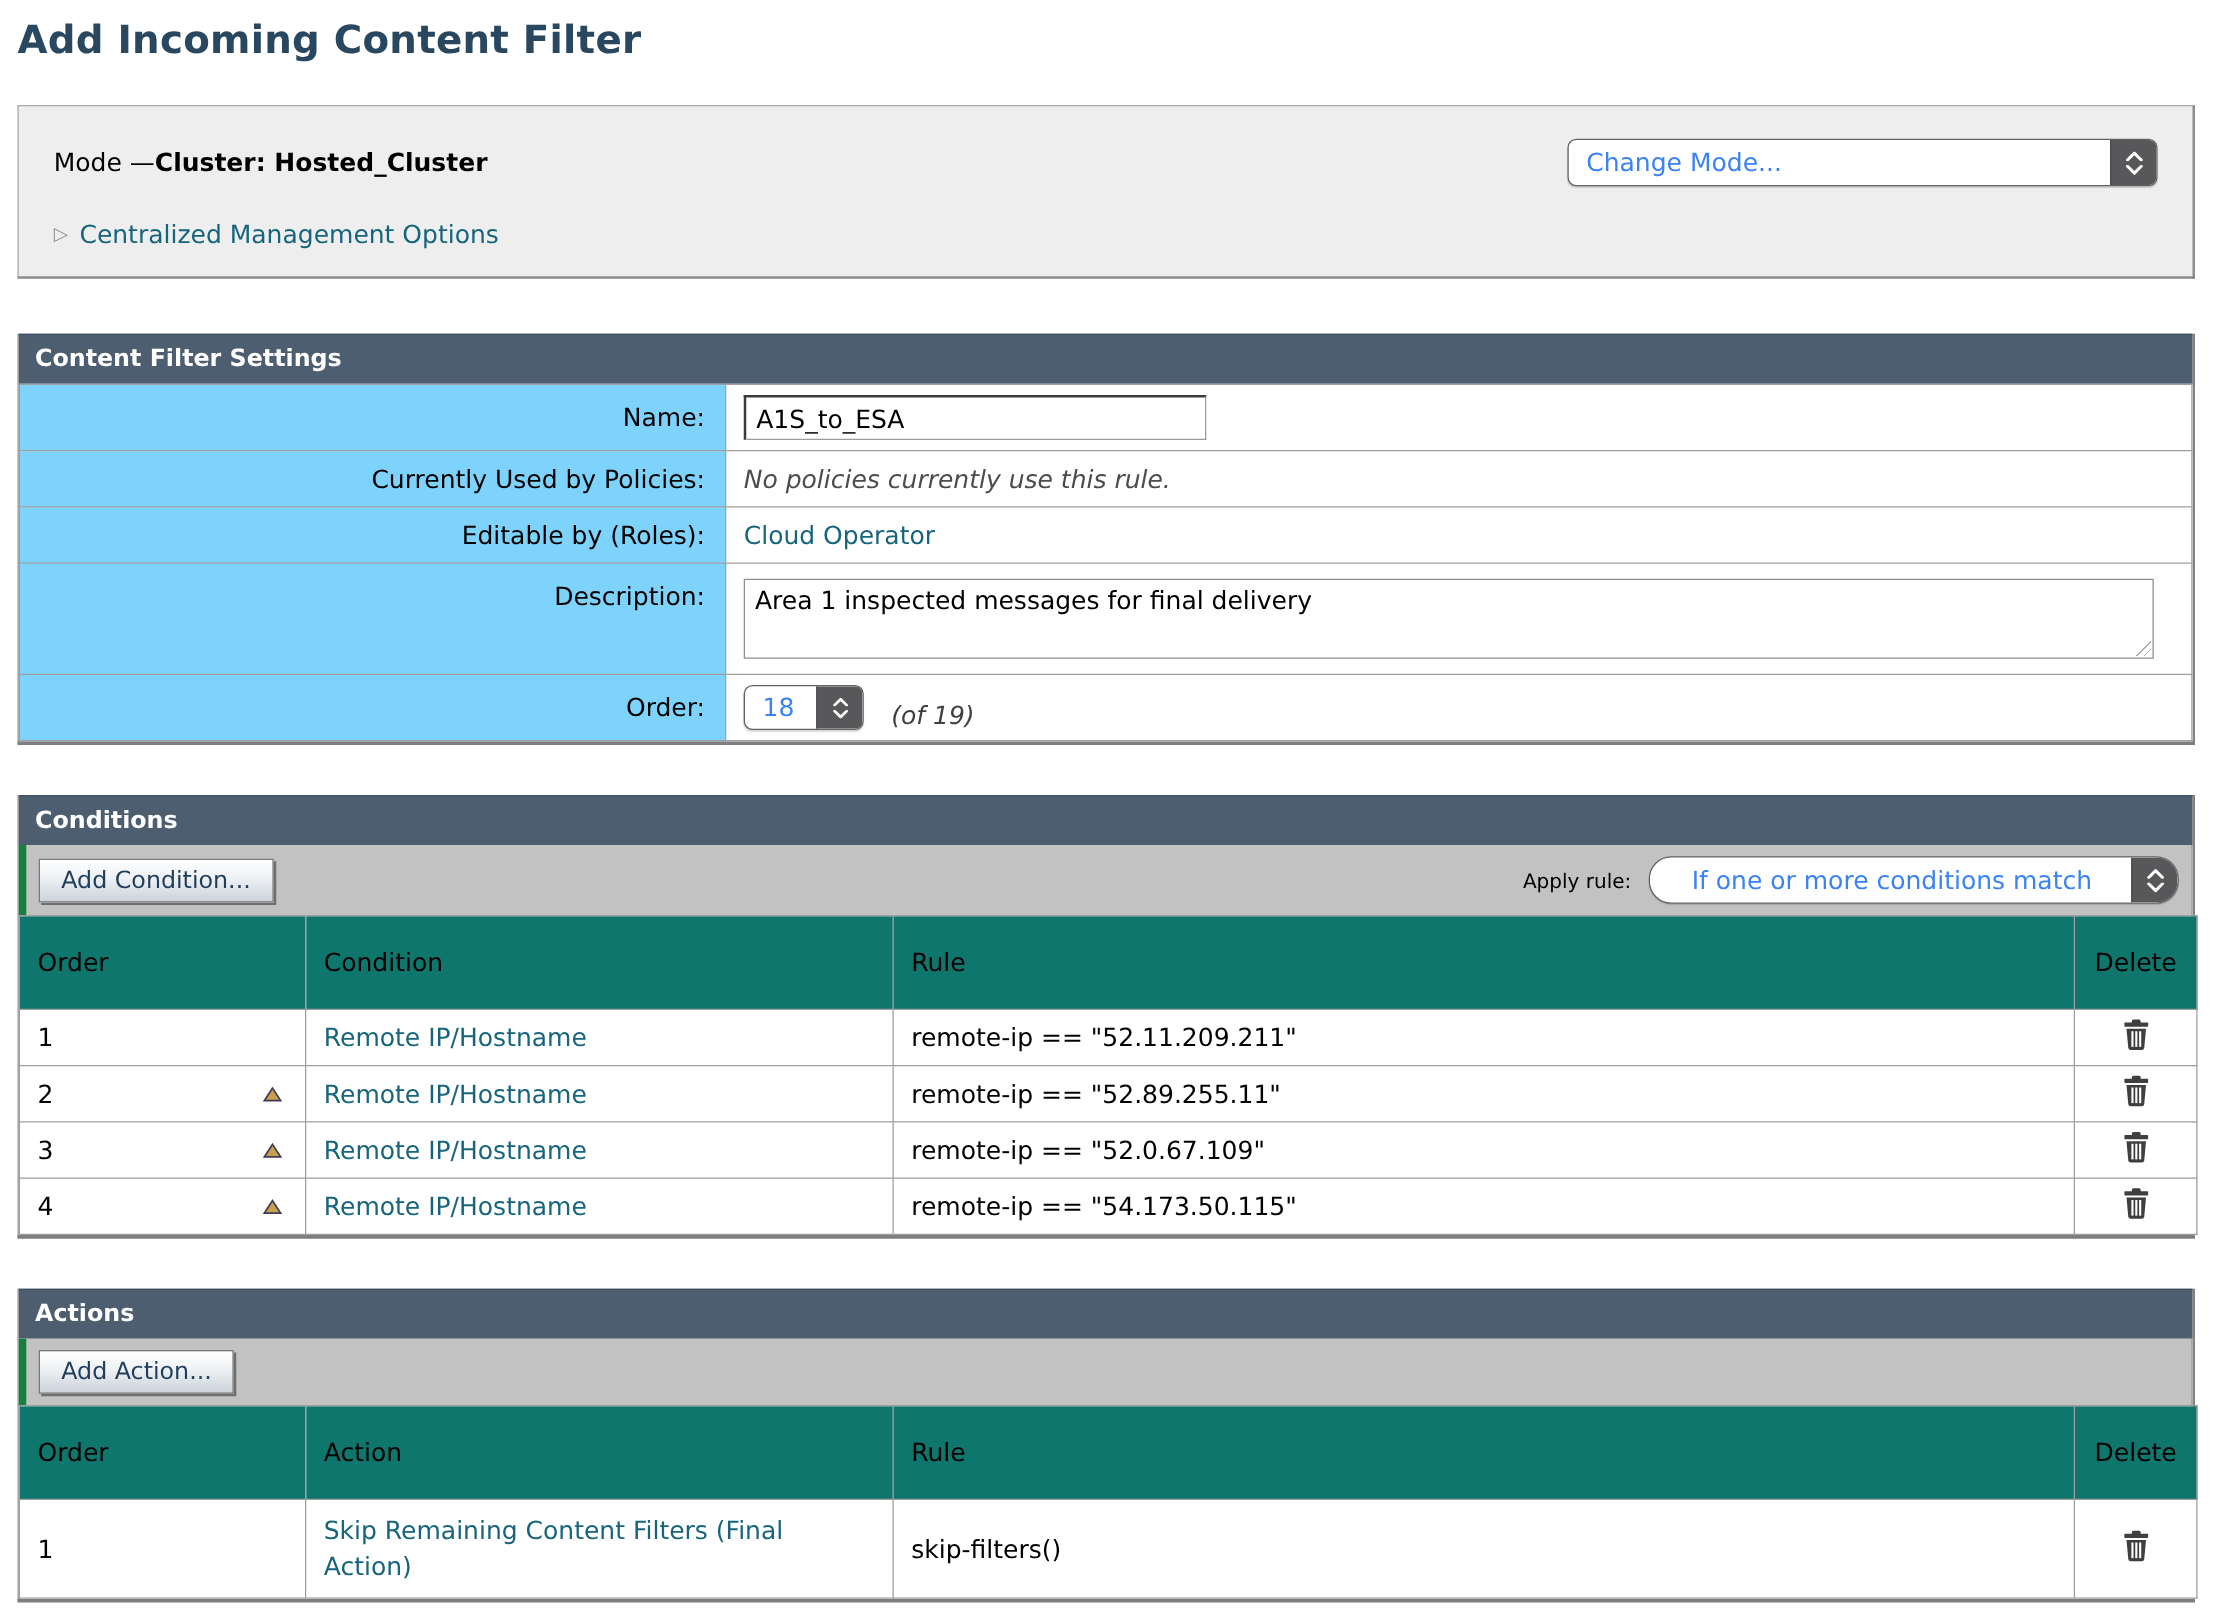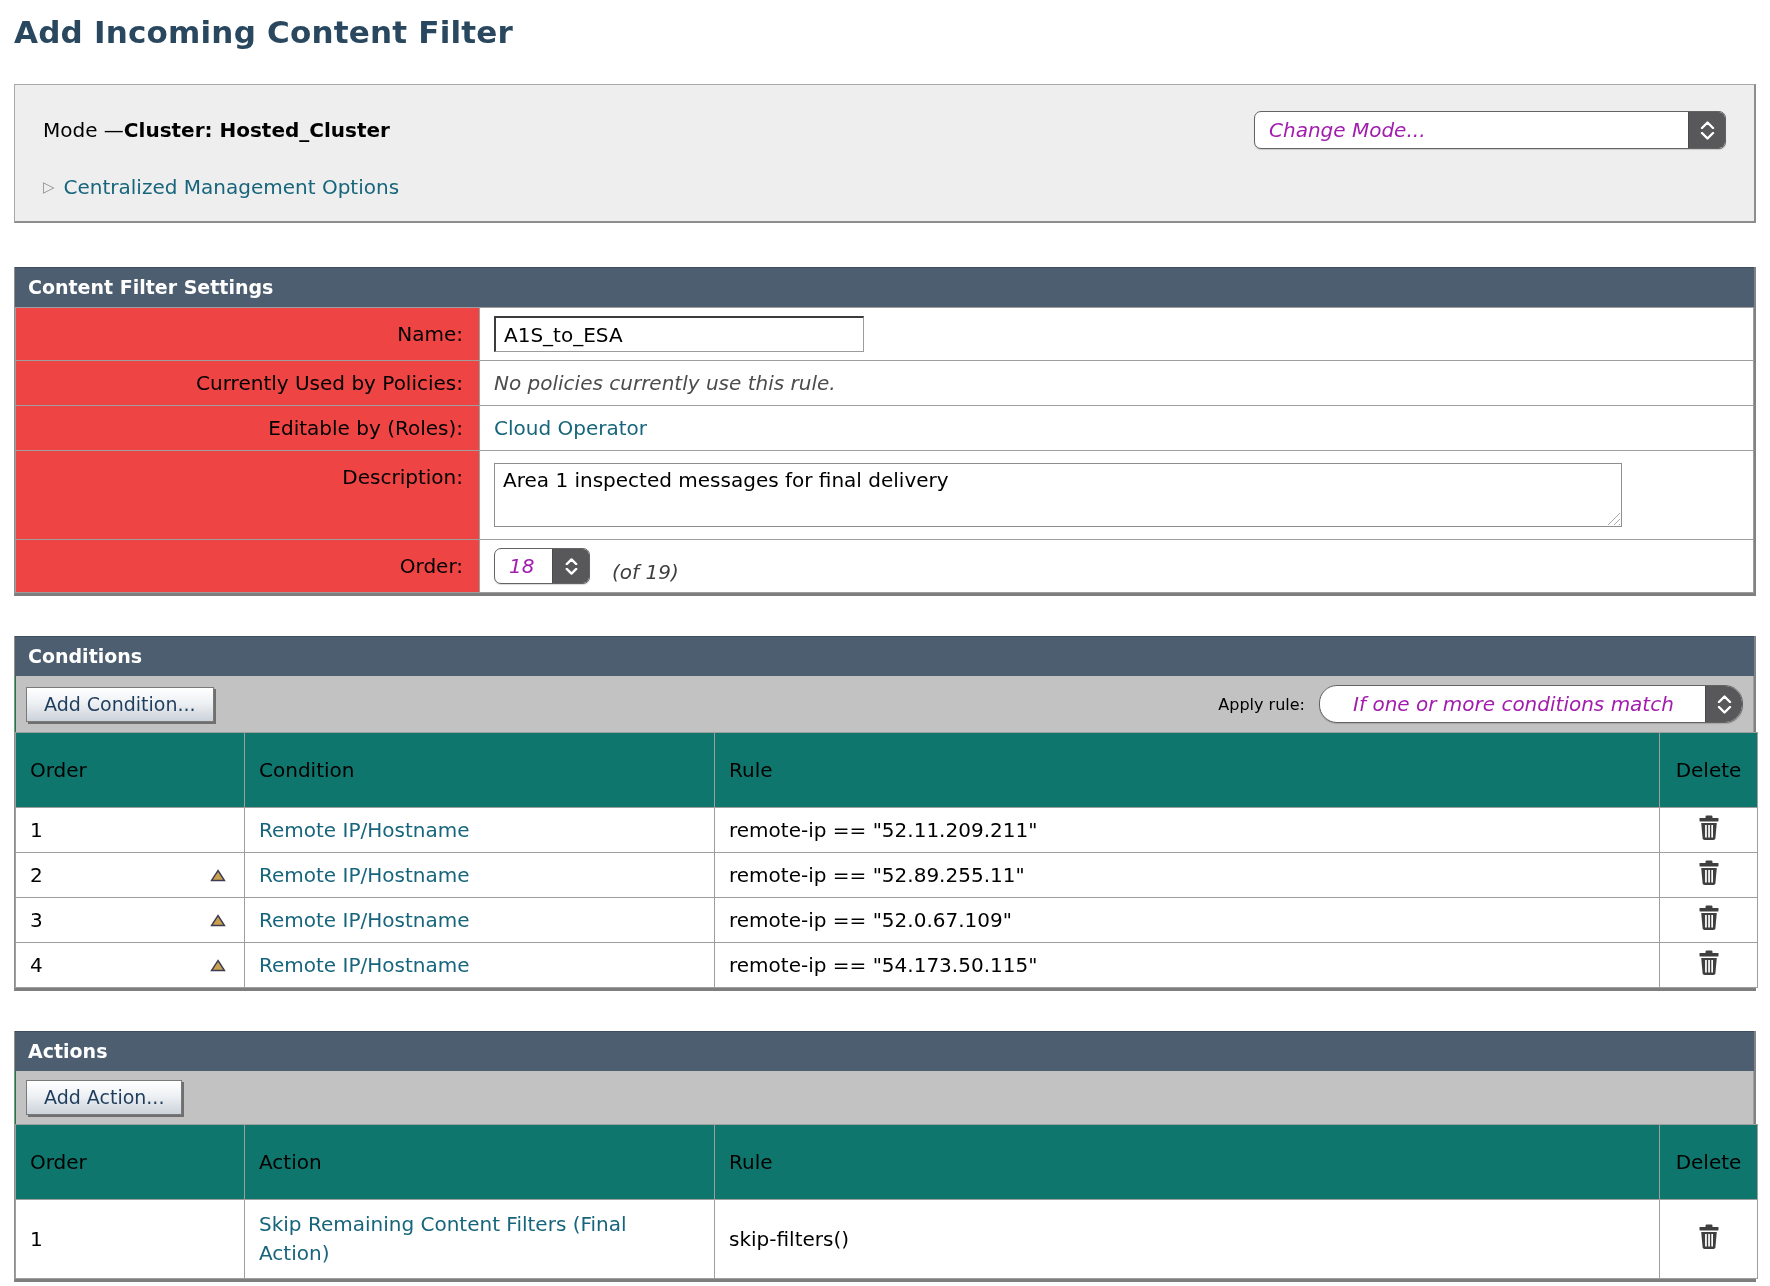--- a/index.html
+++ b/index.html
@@ -32,21 +32,21 @@
 
   
   .mac-select {
     display:flex; align-items:stretch; background:#ffffff;
     border:1px solid #636363; border-radius:7px; overflow:hidden;
     height:38px; cursor:pointer;
     box-shadow:0 1px 1px rgba(0,0,0,0.15);
   }
   .mac-select .sel-text {
     flex:1; display:flex; align-items:center;
-    padding:0 12px 0 14px; font-size:20px; color:#a21caf; white-space:nowrap;font-style:italic;
+    padding:0 12px 0 14px; font-size:20px; color:#3b82f6; white-space:nowrap;
   }
   .mac-select .sel-spin {
     width:37px; background:#58585a; display:flex; flex-direction:column;
     align-items:center; justify-content:center; gap:3px;
     border-left:1px solid #4a4a4c;
   }
   .mac-select .sel-spin svg { display:block; }
   .w-change { width:472px; }
   .w-apply  { width:424px;border-radius:18px; }
   .w-order  { width:96px; height:36px; }
@@ -60,22 +60,22 @@
   }
   .panel-header {
     background:#4d5e70; color:#ffffff; font-weight:bold; font-size:19px;
     padding:8px 13px 9px 13px; border-top:1px solid #3f4f60;
   }
   table.grid { border-collapse:collapse; width:100%; table-layout:fixed; }
   table.grid td, table.grid th { border:1px solid #9e9e9e; font-size:20px; }
 
   
   .settings-label {
-    background:#ef4444; text-align:right; vertical-align:middle;
-    padding:10px 16px 10px 10px; width:464px;
+    background:#7dd3fc; text-align:right; vertical-align:middle;
+    padding:10px 16px 10px 10px; width:565px;
   }
   .settings-value { background:#ffffff; padding:8px 12px 8px 14px; vertical-align:middle; }
   .lbl-top { vertical-align:top; padding-top:14px; }
   .italic-muted { font-style:italic; color:#4c4c4c; }
 
   input.text-field {
     font-family:"DejaVu Sans","Liberation Sans",sans-serif;
     font-size:20px; width:370px; height:36px; padding:2px 8px;
     border-top:2px solid #3c3c3c; border-left:2px solid #3c3c3c;
     border-right:1px solid #9c9c9c; border-bottom:1px solid #9c9c9c;
@@ -94,21 +94,21 @@
       repeating-linear-gradient(135deg, transparent 0 3px, #aaaaaa 3px 4px);
     clip-path:polygon(100% 0, 100% 100%, 0 100%);
   }
   .order-inline { display:flex; align-items:flex-end; gap:22px; }
   .order-of { font-style:italic; color:#3f3f3f; font-size:20px; }
 
   
   .toolbar {
     background:#c2c2c2; padding:9px 10px;
     display:flex; justify-content:space-between; align-items:center;
-    border-left:1px solid #15803d; border-right:1px solid #9e9e9e;
+    border-left:6px solid #15803d; border-right:1px solid #9e9e9e;
   }
   .btn-3d {
     font-family:"DejaVu Sans","Liberation Sans",sans-serif;
     font-size:19px; color:#1f3d5c;
     background:linear-gradient(#ffffff, #eef1f4 45%, #d8dde3 80%, #ccd3da);
     border:1px solid #7a7a7a; box-shadow:2px 2px 0 #6f6f6f;
     padding:5px 17px 6px 17px; cursor:pointer;
   }
   .apply-rule { display:flex; align-items:center; gap:14px; }
   .apply-rule-label { font-size:16px; }

